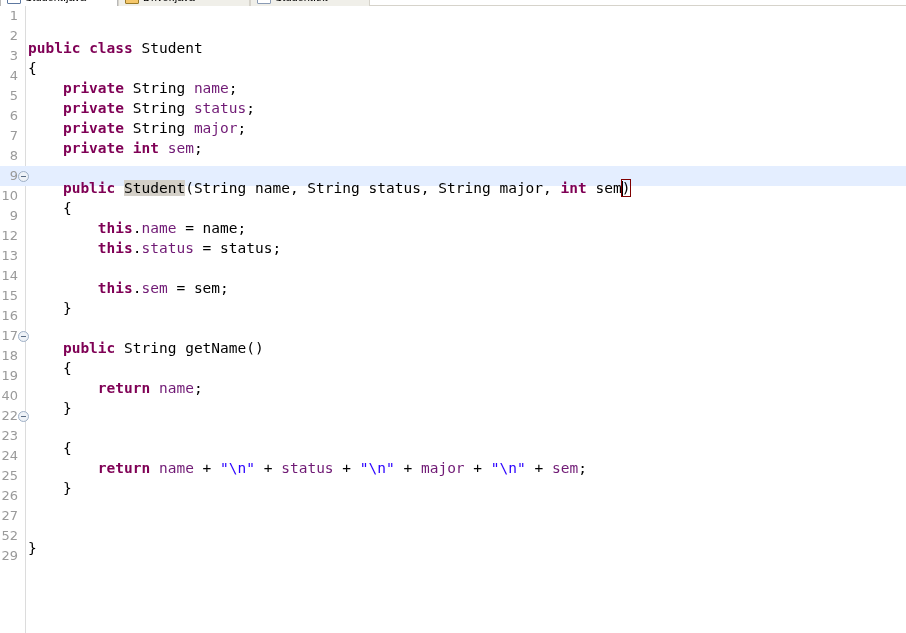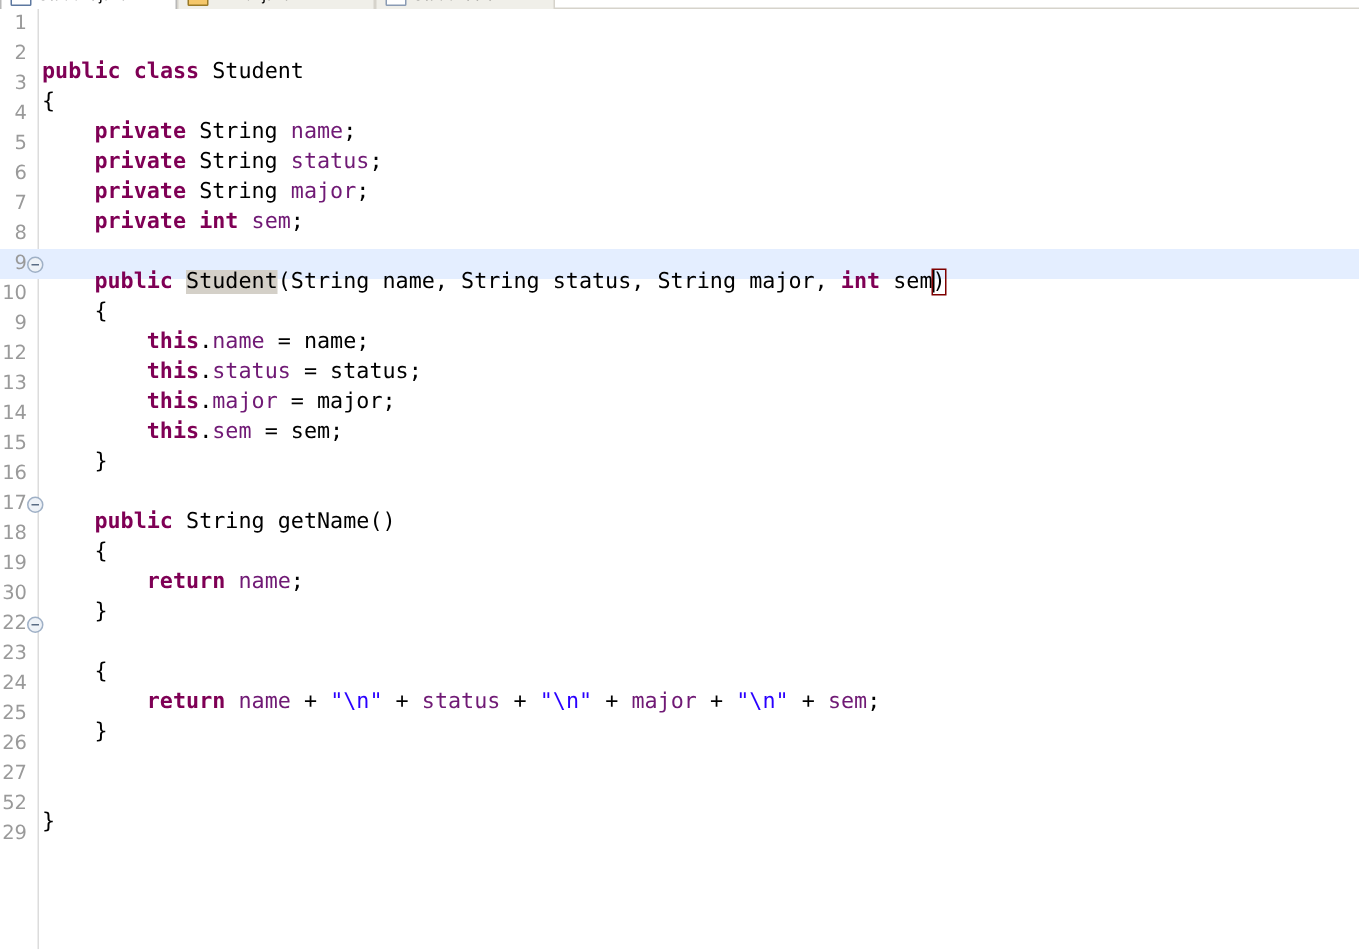--- a/index.html
+++ b/index.html
@@ -248,28 +248,28 @@
         <div class="line"><span class="lnum">3</span><span class="code"><span class="plain">{</span></span></div>
         <div class="line"><span class="lnum">4</span><span class="code"><span class="plain">    </span><span class="kw">private</span><span class="plain"> String </span><span class="field">name</span><span class="plain">;</span></span></div>
         <div class="line"><span class="lnum">5</span><span class="code"><span class="plain">    </span><span class="kw">private</span><span class="plain"> String </span><span class="field">status</span><span class="plain">;</span></span></div>
         <div class="line"><span class="lnum">6</span><span class="code"><span class="plain">    </span><span class="kw">private</span><span class="plain"> String </span><span class="field">major</span><span class="plain">;</span></span></div>
         <div class="line"><span class="lnum">7</span><span class="code"><span class="plain">    </span><span class="kw">private</span><span class="plain"> </span><span class="kw">int</span><span class="plain"> </span><span class="field">sem</span><span class="plain">;</span></span></div>
         <div class="line"><span class="lnum">8</span><span class="code"></span></div>
         <div class="line current"><span class="lnum">9</span><span class="fold"></span><span class="code"><span class="plain">    </span><span class="kw">public</span><span class="plain"> </span><span class="plain occur">Student</span><span class="plain">(String name, String status, String major, </span><span class="kw">int</span><span class="plain"> sem</span><span class="caret"></span><span class="plain bracket">)</span></span></div>
         <div class="line"><span class="lnum">10</span><span class="code"><span class="plain">    {</span></span></div>
         <div class="line"><span class="lnum">9</span><span class="code"><span class="plain">        </span><span class="kw">this</span><span class="plain">.</span><span class="field">name</span><span class="plain"> = name;</span></span></div>
         <div class="line"><span class="lnum">12</span><span class="code"><span class="plain">        </span><span class="kw">this</span><span class="plain">.</span><span class="field">status</span><span class="plain"> = status;</span></span></div>
-        <div class="line"><span class="lnum">13</span><span class="code"><span class="plain">        </span><span class="kw">this</span><span class="plain">.</span><span class="field">major</span><span class="plain"> = major;</span></span></div>
+        <div class="line"><span class="lnum">13</span></div>
         <div class="line"><span class="lnum">14</span><span class="code"><span class="plain">        </span><span class="kw">this</span><span class="plain">.</span><span class="field">sem</span><span class="plain"> = sem;</span></span></div>
         <div class="line"><span class="lnum">15</span><span class="code"><span class="plain">    }</span></span></div>
         <div class="line"><span class="lnum">16</span><span class="code"></span></div>
         <div class="line"><span class="lnum">17</span><span class="fold"></span><span class="code"><span class="plain">    </span><span class="kw">public</span><span class="plain"> String getName()</span></span></div>
         <div class="line"><span class="lnum">18</span><span class="code"><span class="plain">    {</span></span></div>
         <div class="line"><span class="lnum">19</span><span class="code"><span class="plain">        </span><span class="kw">return</span><span class="plain"> </span><span class="field">name</span><span class="plain">;</span></span></div>
-        <div class="line"><span class="lnum">30</span><span class="code"><span class="plain">    }</span></span></div>
+        <div class="line"><span class="lnum">40</span><span class="code"><span class="plain">    }</span></span></div>
         <div class="line"><span class="lnum">22</span><span class="fold"></span></div>
         <div class="line"><span class="lnum">23</span><span class="code"><span class="plain">    {</span></span></div>
         <div class="line"><span class="lnum">24</span><span class="code"><span class="plain">        </span><span class="kw">return</span><span class="plain"> </span><span class="field">name</span><span class="plain"> + </span><span class="str">"\n"</span><span class="plain"> + </span><span class="field">status</span><span class="plain"> + </span><span class="str">"\n"</span><span class="plain"> + </span><span class="field">major</span><span class="plain"> + </span><span class="str">"\n"</span><span class="plain"> + </span><span class="field">sem</span><span class="plain">;</span></span></div>
         <div class="line"><span class="lnum">25</span><span class="code"><span class="plain">    }</span></span></div>
         <div class="line"><span class="lnum">26</span><span class="code"></span></div>
         <div class="line"><span class="lnum">27</span><span class="code"></span></div>
         <div class="line"><span class="lnum">52</span><span class="code"><span class="plain">}</span></span></div>
         <div class="line"><span class="lnum">29</span><span class="code"></span></div>
       </div>
   </div>

